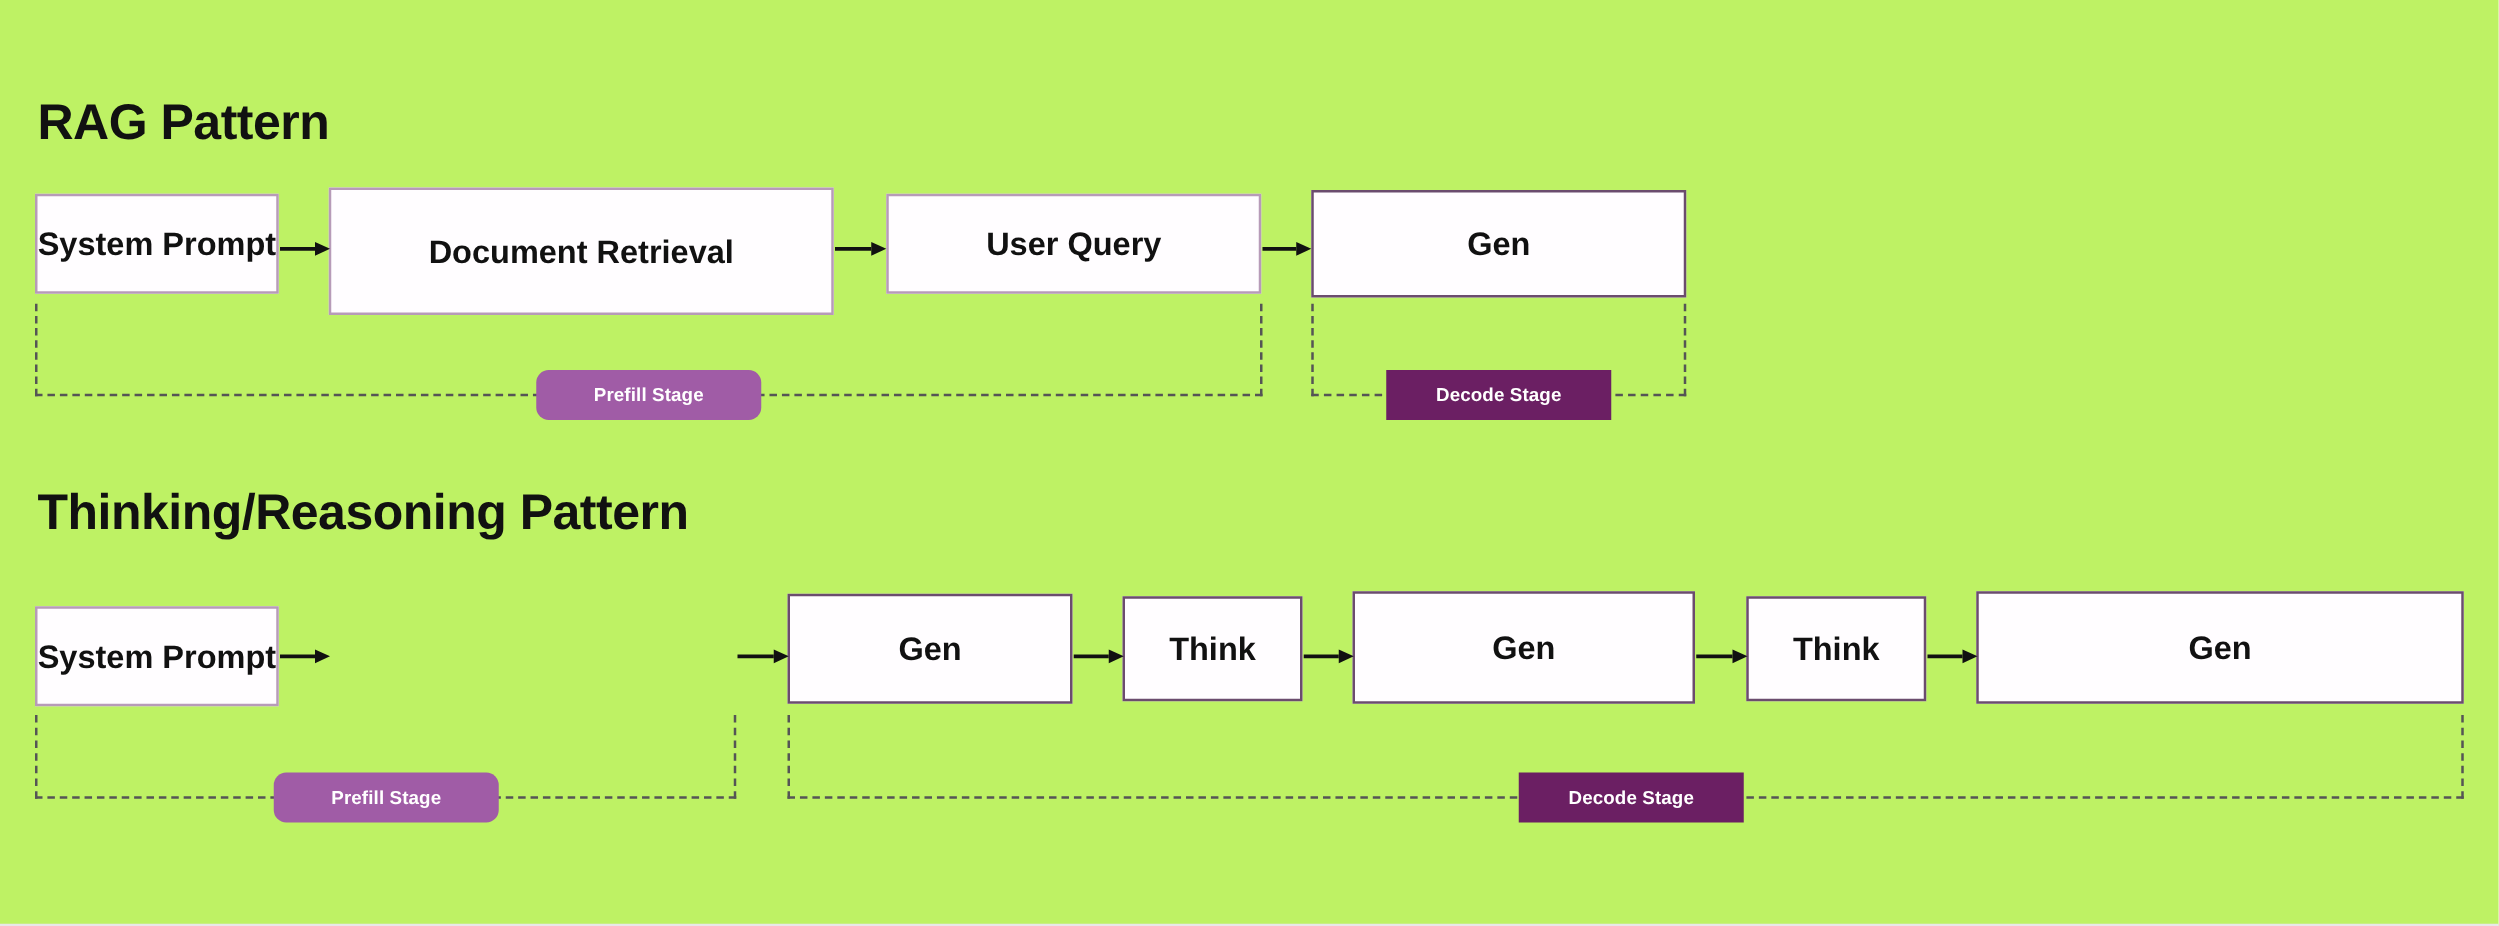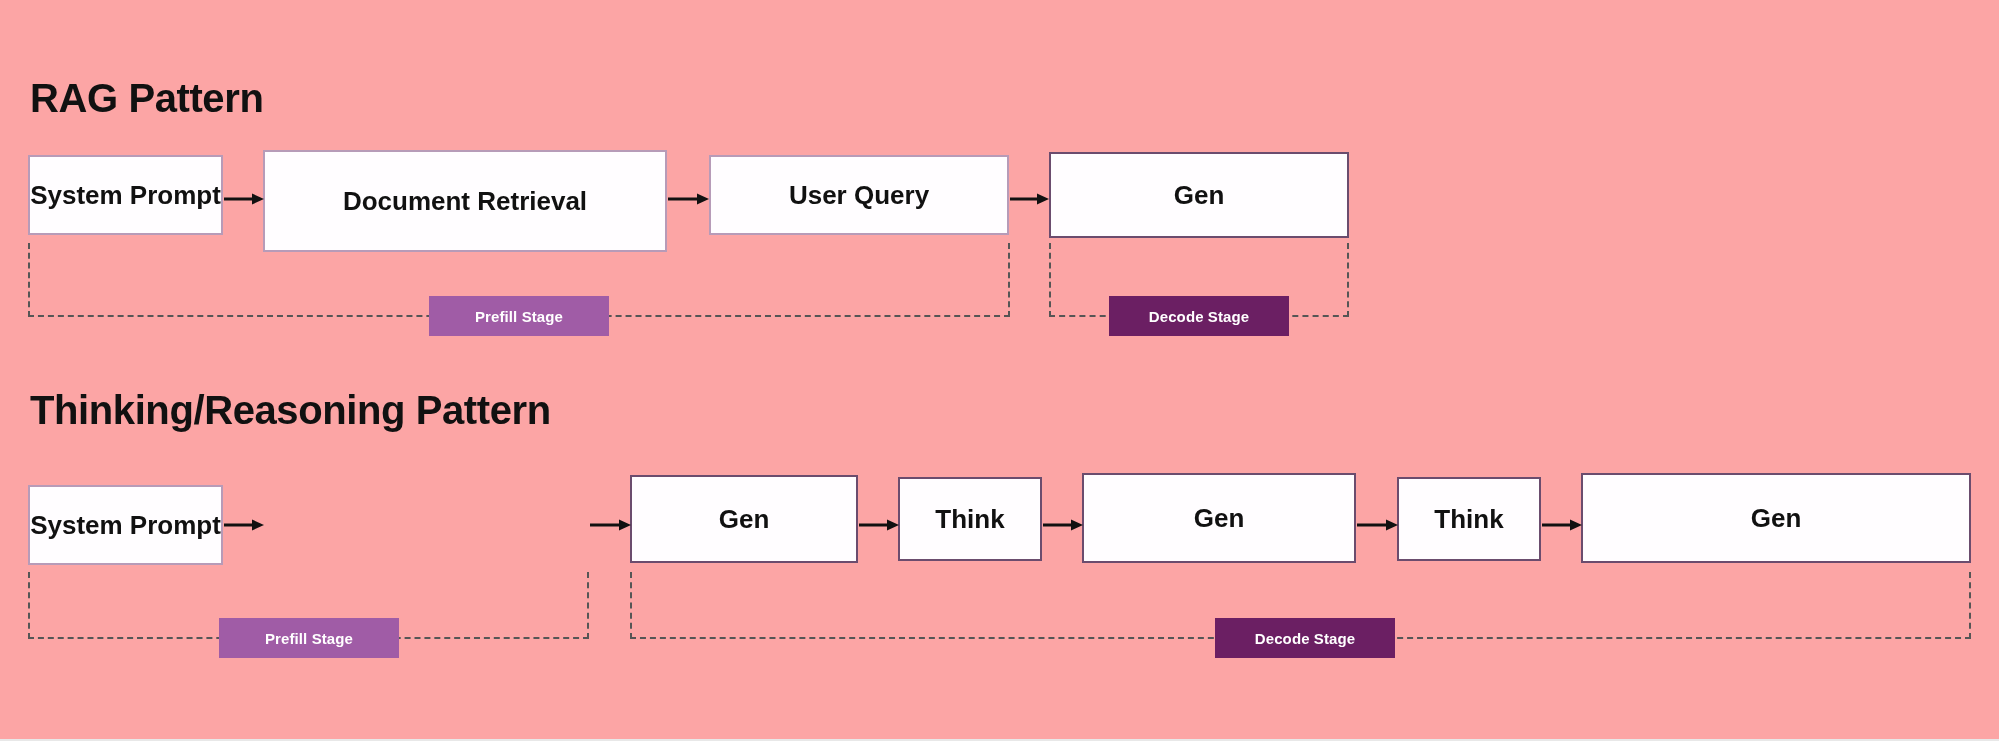--- a/index.html
+++ b/index.html
@@ -7,21 +7,21 @@
     width: 1999px;
     height: 741px;
     background: #ffffff;
     font-family: "Liberation Sans", sans-serif;
     overflow: hidden;
   }
   #page {
     position: relative;
     width: 1999px;
     height: 741px;
-    background: #fca5a5;
+    background: #bef264;
     border-bottom: 2px solid #e8e8e8;
   }
 
   
   .section-title {
     position: absolute;
     font-size: 40px;
     font-weight: 700;
     color: #111111;
     letter-spacing: -0.4px;
@@ -73,21 +73,21 @@
     display: flex;
     align-items: center;
     justify-content: center;
     color: #ffffff;
     font-size: 15px;
     font-weight: 700;
     letter-spacing: 0.1px;
     white-space: nowrap;
     line-height: 1;
   }
-  .stage-badge.prefill { background: #a05ca6; }
+  .stage-badge.prefill { background: #a05ca6; border-radius: 10px; }
   .stage-badge.decode  { background: #6b1f63; }
 </style>
 </head>
 <body>
 
 <div id="page">
 
   <div class="section-title" id="title-rag">RAG Pattern</div>
 
   <div class="flow-box" style="left:28px;  top:155px; width:195px; height:80px;">

